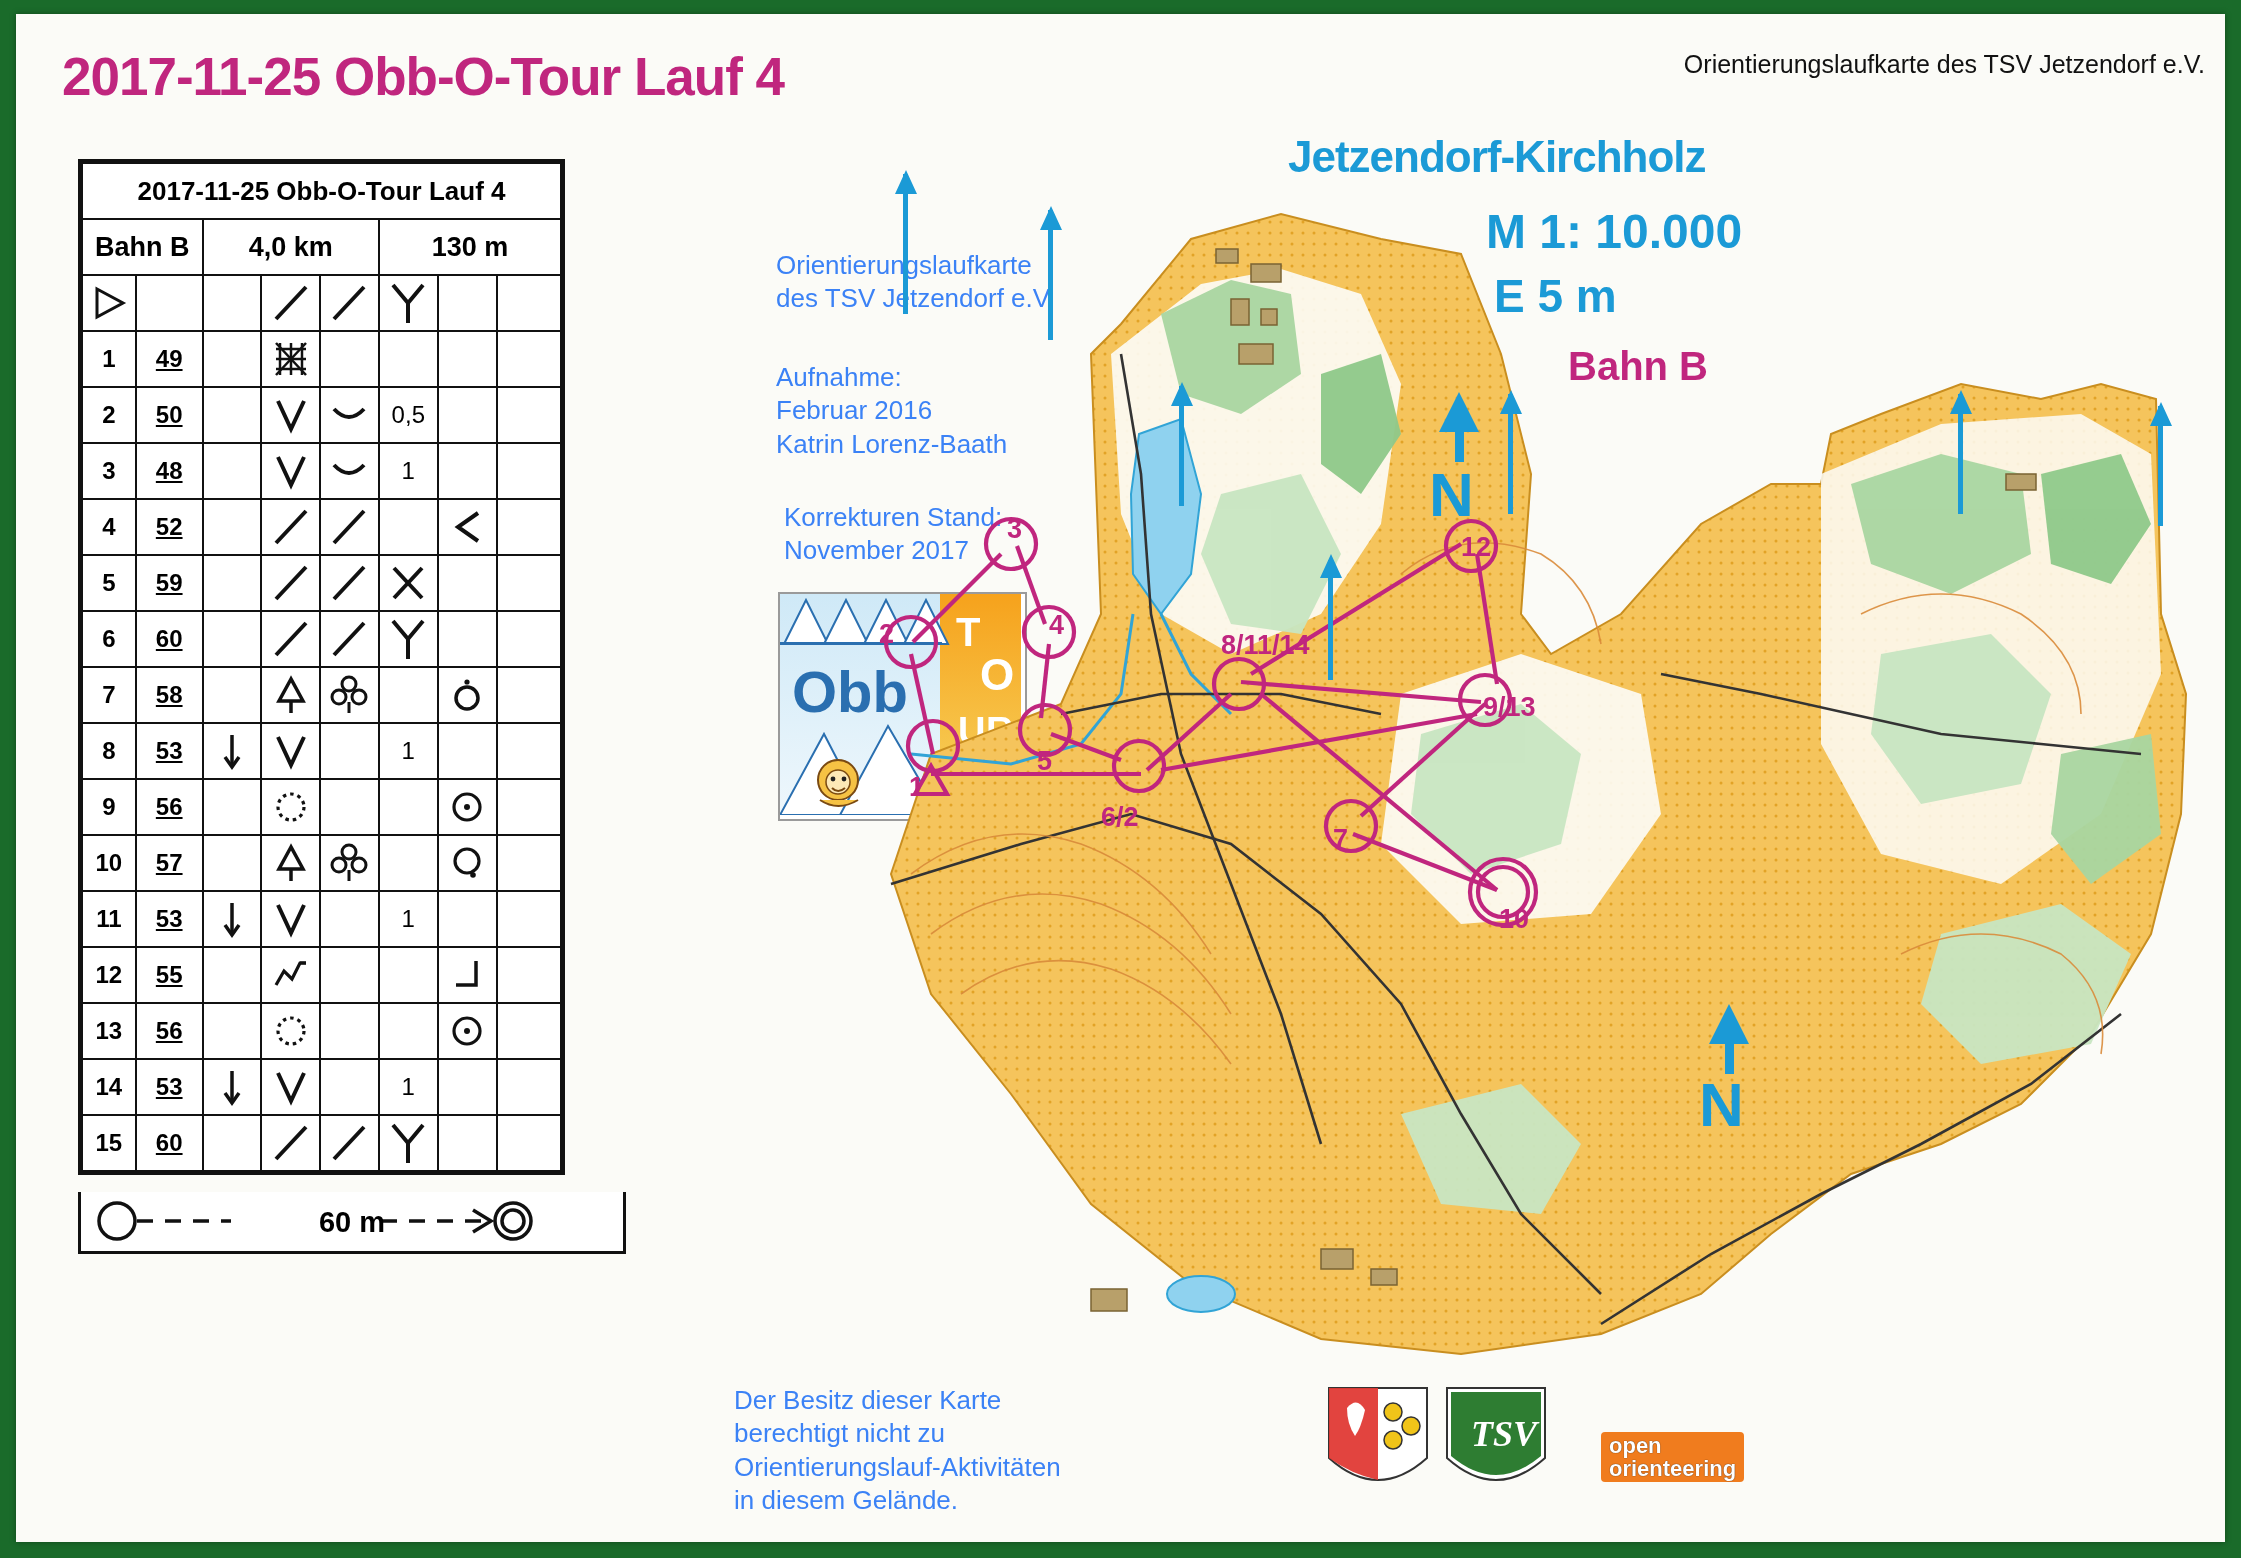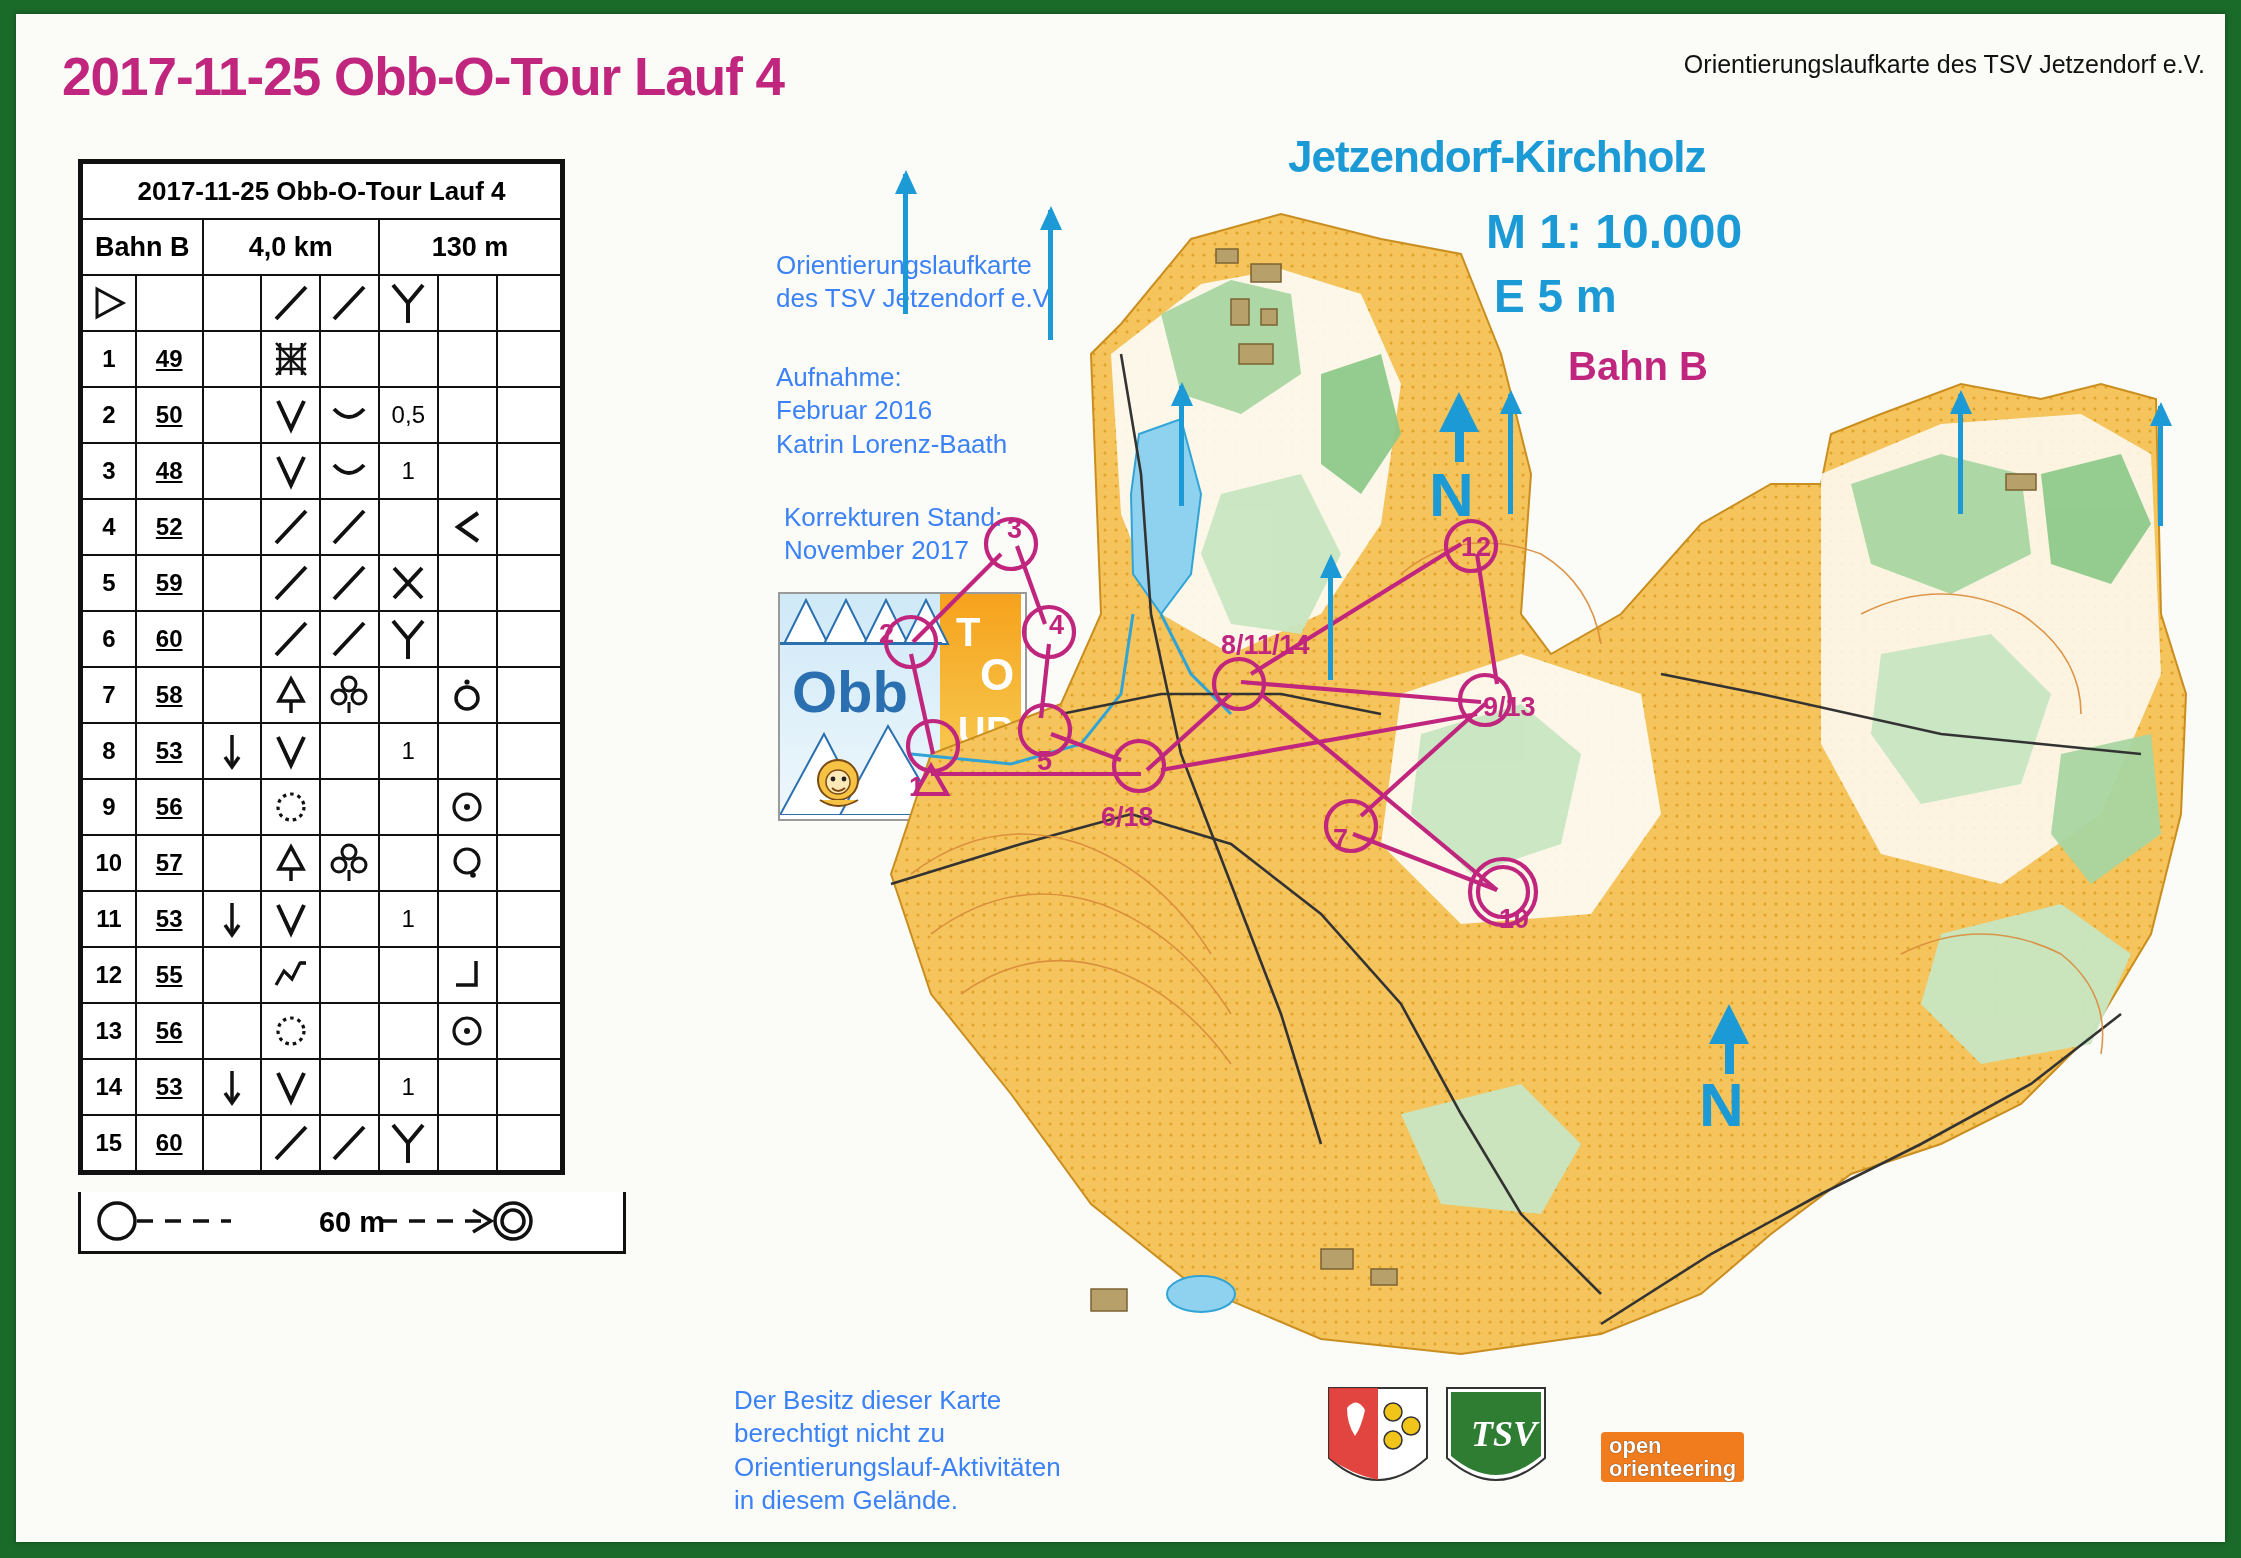--- a/index.html
+++ b/index.html
@@ -723,21 +723,21 @@
       </g>
       <text x="668" y="462" font-family="'Liberation Sans',sans-serif" font-size="62" font-weight="bold" fill="#1b9ad6">N</text>
       <text x="938" y="1072" font-family="'Liberation Sans',sans-serif" font-size="62" font-weight="bold" fill="#1b9ad6">N</text>
     </svg>
 
     <div class="ctrl-label" style="left:148px;top:718px;">1</div>
     <div class="ctrl-label" style="left:118px;top:565px;">2</div>
     <div class="ctrl-label" style="left:246px;top:460px;">3</div>
     <div class="ctrl-label" style="left:288px;top:556px;">4</div>
     <div class="ctrl-label" style="left:276px;top:692px;">5</div>
-    <div class="ctrl-label" style="left:340px;top:748px;">6/18</div>
+    <div class="ctrl-label" style="left:340px;top:748px;">6/2</div>
     <div class="ctrl-label" style="left:460px;top:576px;">8/11/14</div>
     <div class="ctrl-label" style="left:722px;top:638px;">9/13</div>
     <div class="ctrl-label" style="left:700px;top:478px;">12</div>
     <div class="ctrl-label" style="left:572px;top:770px;">7</div>
     <div class="ctrl-label" style="left:738px;top:850px;">10</div>
   </div>
 
   <div id="emblems">
     <svg width="560" height="130" viewBox="0 0 560 130">
 

